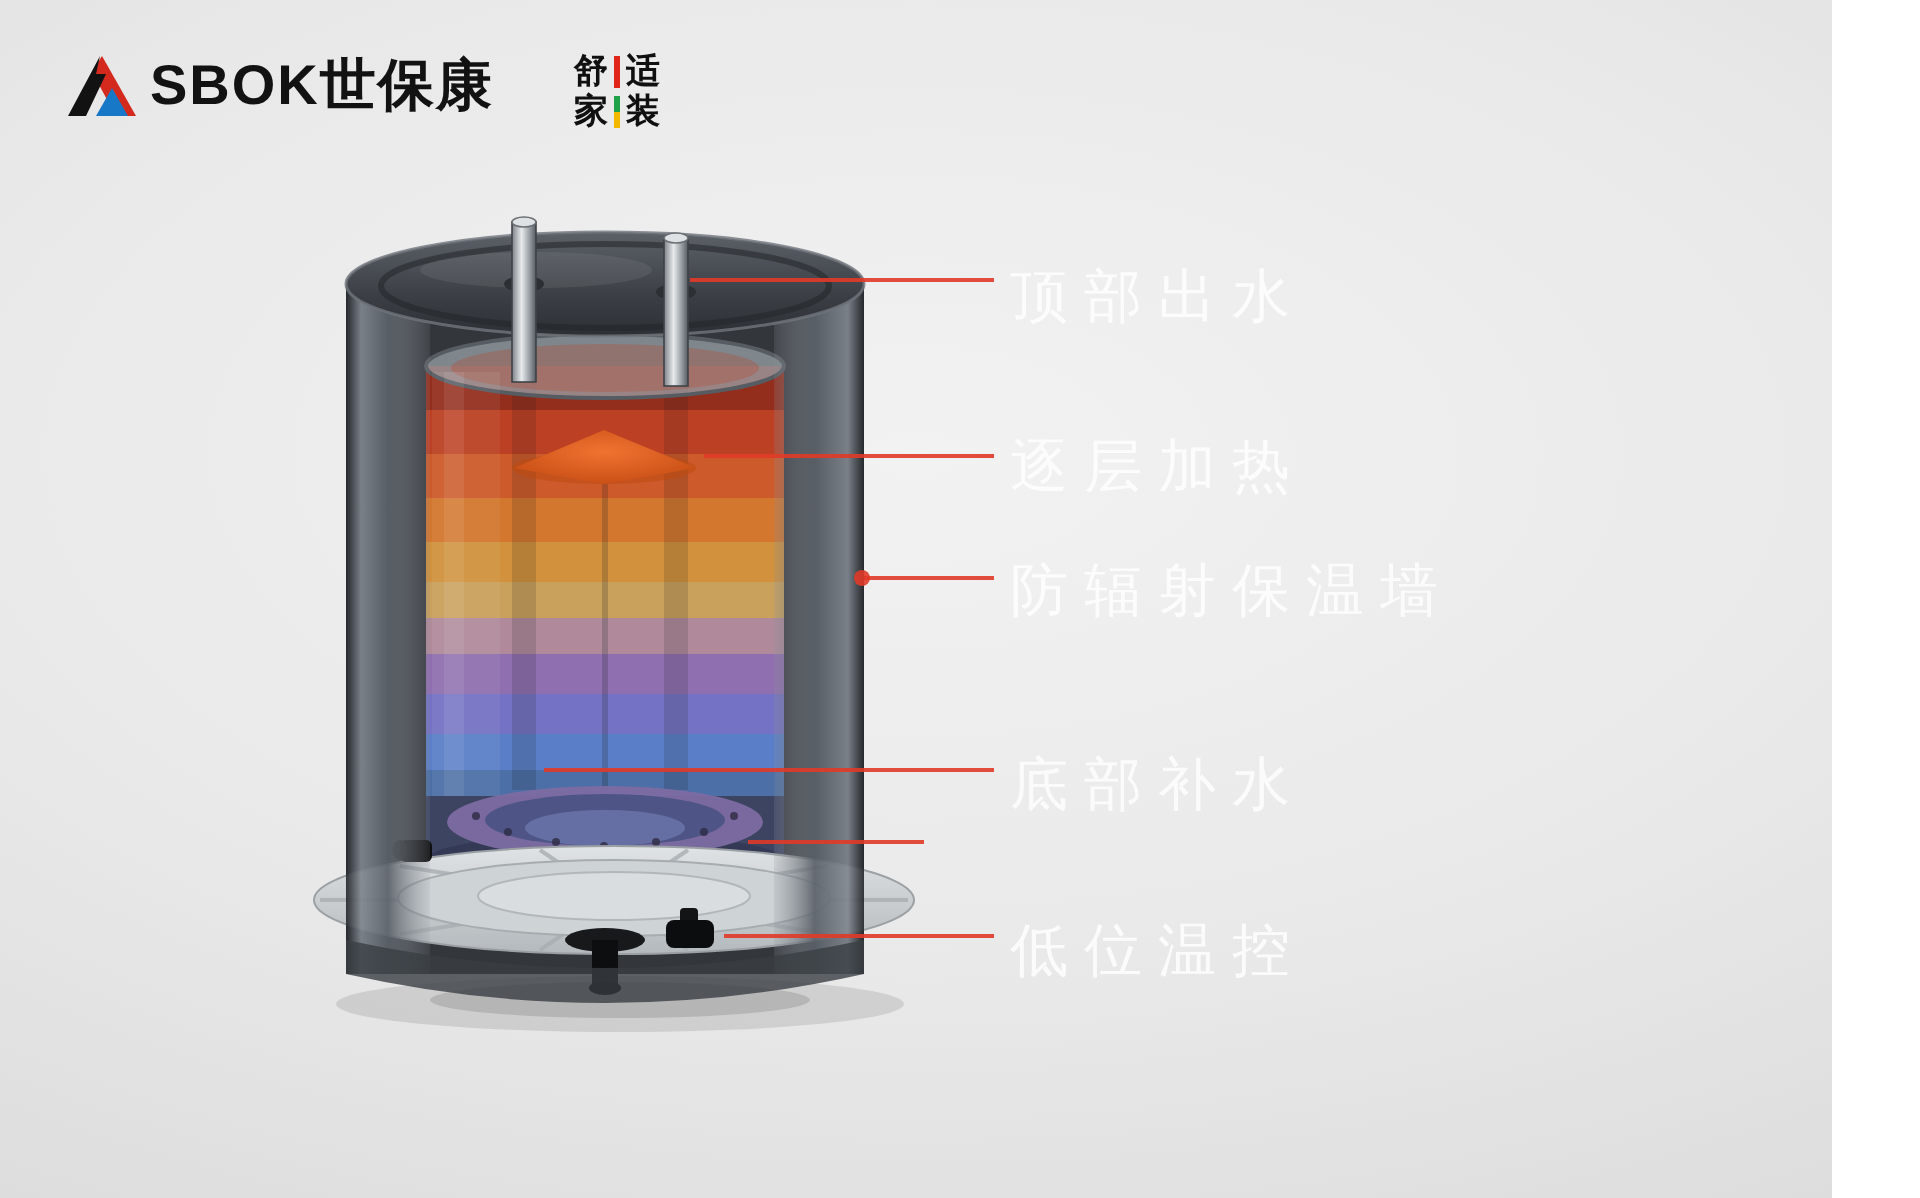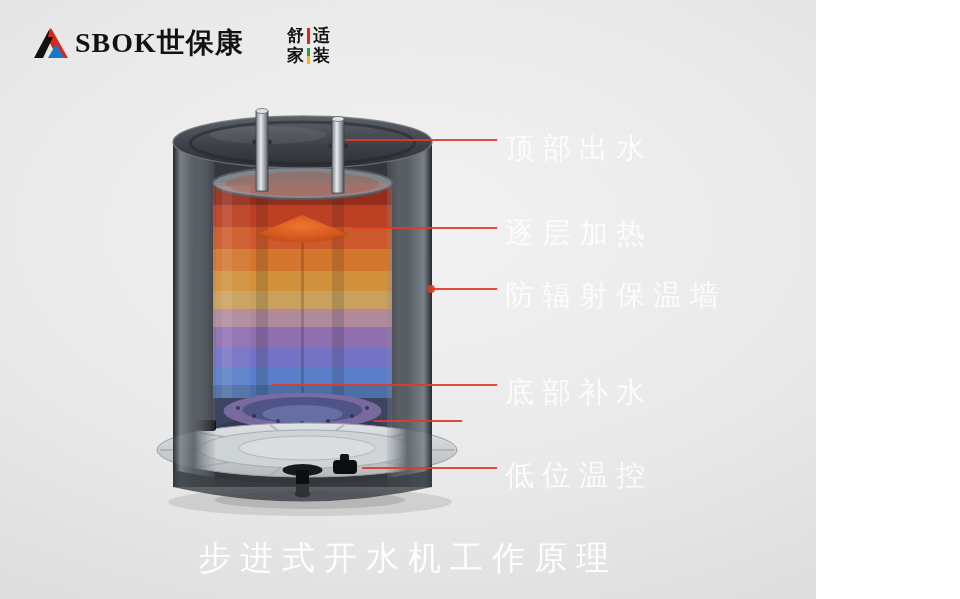--- a/index.html
+++ b/index.html
@@ -1,20 +1,20 @@
 <!DOCTYPE html>
 <html><head>
 <meta charset="utf-8">
 <style>
   * { margin:0; padding:0; box-sizing:border-box; }
   html,body { width:960px; height:599px; }
   .stage {
-    position:relative; width:816px; height:599px; overflow:hidden;
+    position:relative; width:916px; height:599px; overflow:hidden;
     background: radial-gradient(ellipse 120% 95% at 50% 38%, #f2f2f2 0%, #e9e9e9 45%, #dcdcdc 80%, #d2d2d2 100%);
-    font-family:Liberation Serif, serif;
+    font-family:Liberation Sans, sans-serif;
   }
 
   
   .logo { position:absolute; left:34px; top:24px; display:flex; align-items:center; gap:5px; }
   .logo-text { font-size:28px; font-weight:bold; color:#121212; letter-spacing:1px; }
   .badge { position:absolute; left:287px; top:26px; display:flex; flex-direction:column; gap:1px; }
   .badge-row { display:flex; align-items:center; gap:3px; }
   .badge-row .ch { font-size:17px; font-weight:bold; color:#101010; line-height:19px; }
   .bar { width:3px; height:16px; display:inline-flex; flex-direction:column; }
   .bar i { flex:1; display:block; }
@@ -214,15 +214,14 @@
   <div class="lead" style="left:272px; top:384px; width:225px;"></div>
   <div class="lead" style="left:374px; top:420px; width:88px;"></div>
   <div class="lead" style="left:362px; top:467px; width:135px;"></div>
 
   <div class="callout" style="top:129px;">顶部出水</div>
   <div class="callout" style="top:214px;">逐层加热</div>
   <div class="callout" style="top:276px;">防辐射保温墙</div>
   <div class="callout" style="top:373px;">底部补水</div>
   <div class="callout" style="top:456px;">低位温控</div>
 
-  <div class="title">步进式开水机工作原理</div>
 
 </div>
 
 </body></html>

